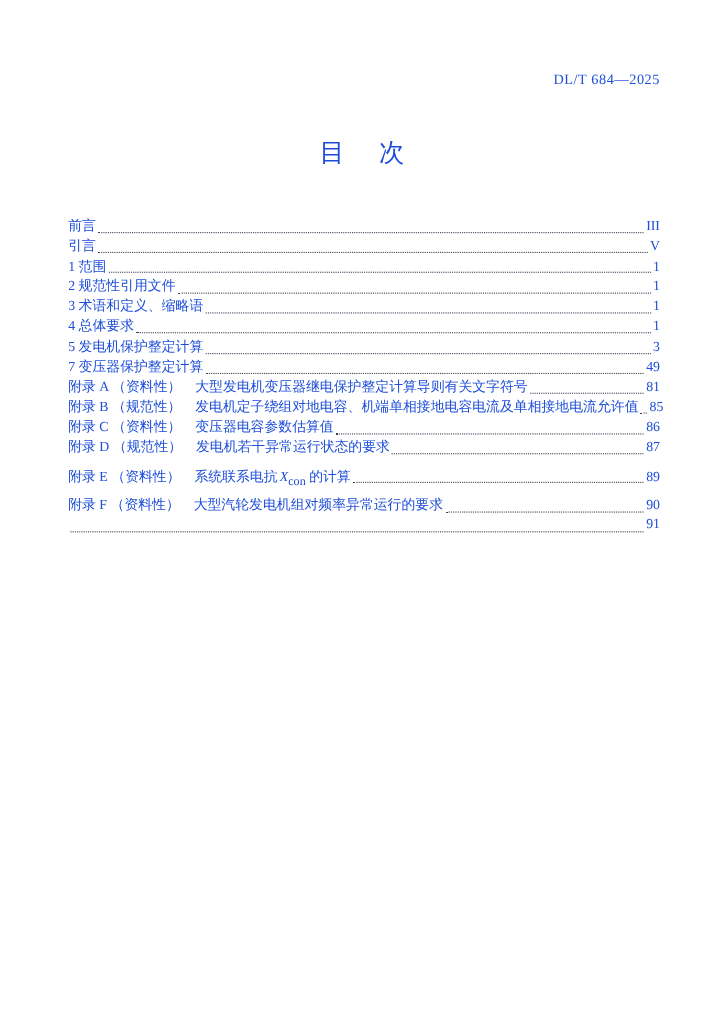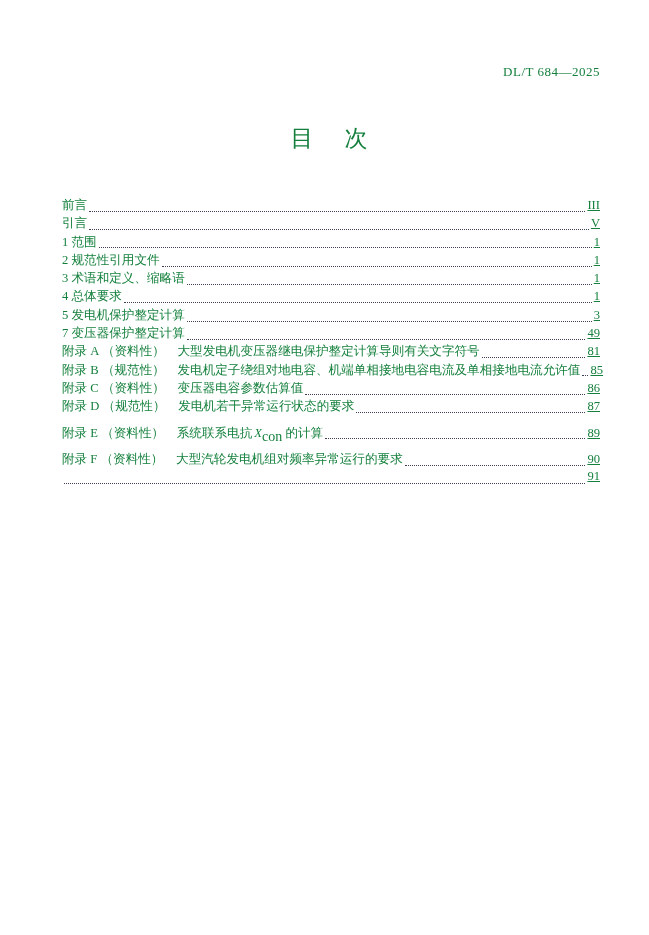--- a/index.html
+++ b/index.html
@@ -2,21 +2,21 @@
 <html><head>
 <meta charset="utf-8">
 <style>
   html, body { margin: 0; padding: 0; background: #ffffff; }
   .page {
     position: relative;
     width: 649px;
     height: 775px;
     background: #ffffff;
     font-family: "Liberation Serif", "DejaVu Serif", serif;
-    color: #15803d;
+    color: #1d4ed8;
     overflow: hidden;
   }
   .header {
     position: absolute;
     top: 64px;
     left: 0;
     right: 49px;
     text-align: right;
     font-size: 13px;
     letter-spacing: 0.5px;
@@ -47,28 +47,28 @@
   }
   .toc-row.spaced { margin-top: 8px; margin-bottom: 8px; }
   .toc-label { flex: 0 0 auto; }
   .toc-dots {
     flex: 1 1 auto;
     min-width: 6px;
     align-self: flex-end;
     border-bottom: 1.7px dotted #3d3d55;
     margin: 0 2px 3.5px 2px;
   }
-  .toc-page { flex: 0 0 auto; text-decoration: underline; }
+  .toc-page { flex: 0 0 auto; }
   .formula {
     font-style: italic;
     font-family: "Liberation Serif", "DejaVu Serif", serif;
     padding-left: 2px;
   }
   .formula-sub {
-    font-size: 14px;
+    font-size: 11px;
     line-height: 0;
   }
   .footer {
     position: absolute;
     top: 877px;
     right: 50px;
     font-size: 12.5px;
   }
 </style>
 </head>

